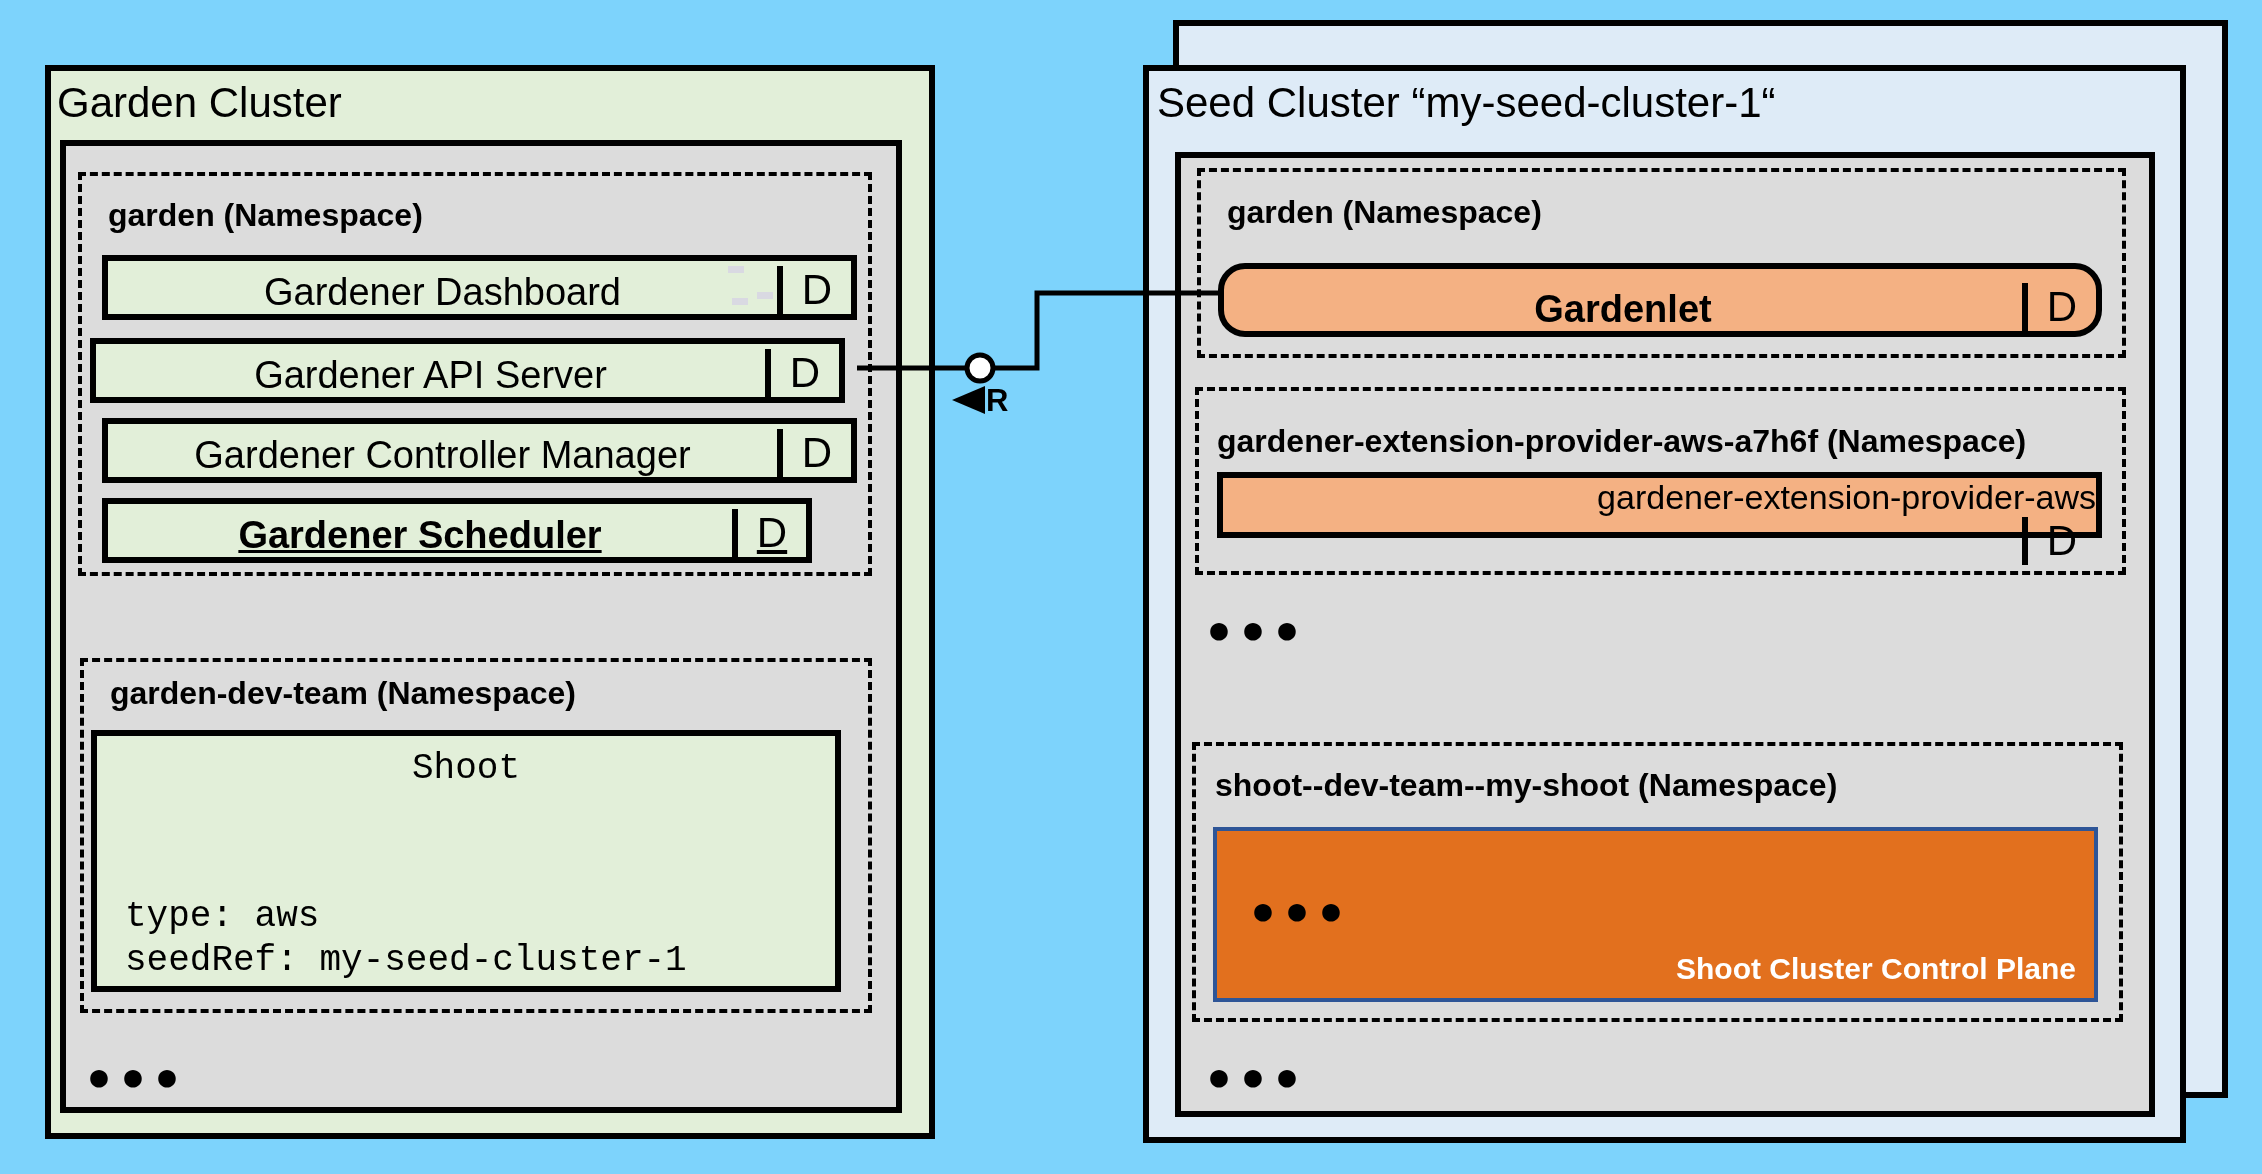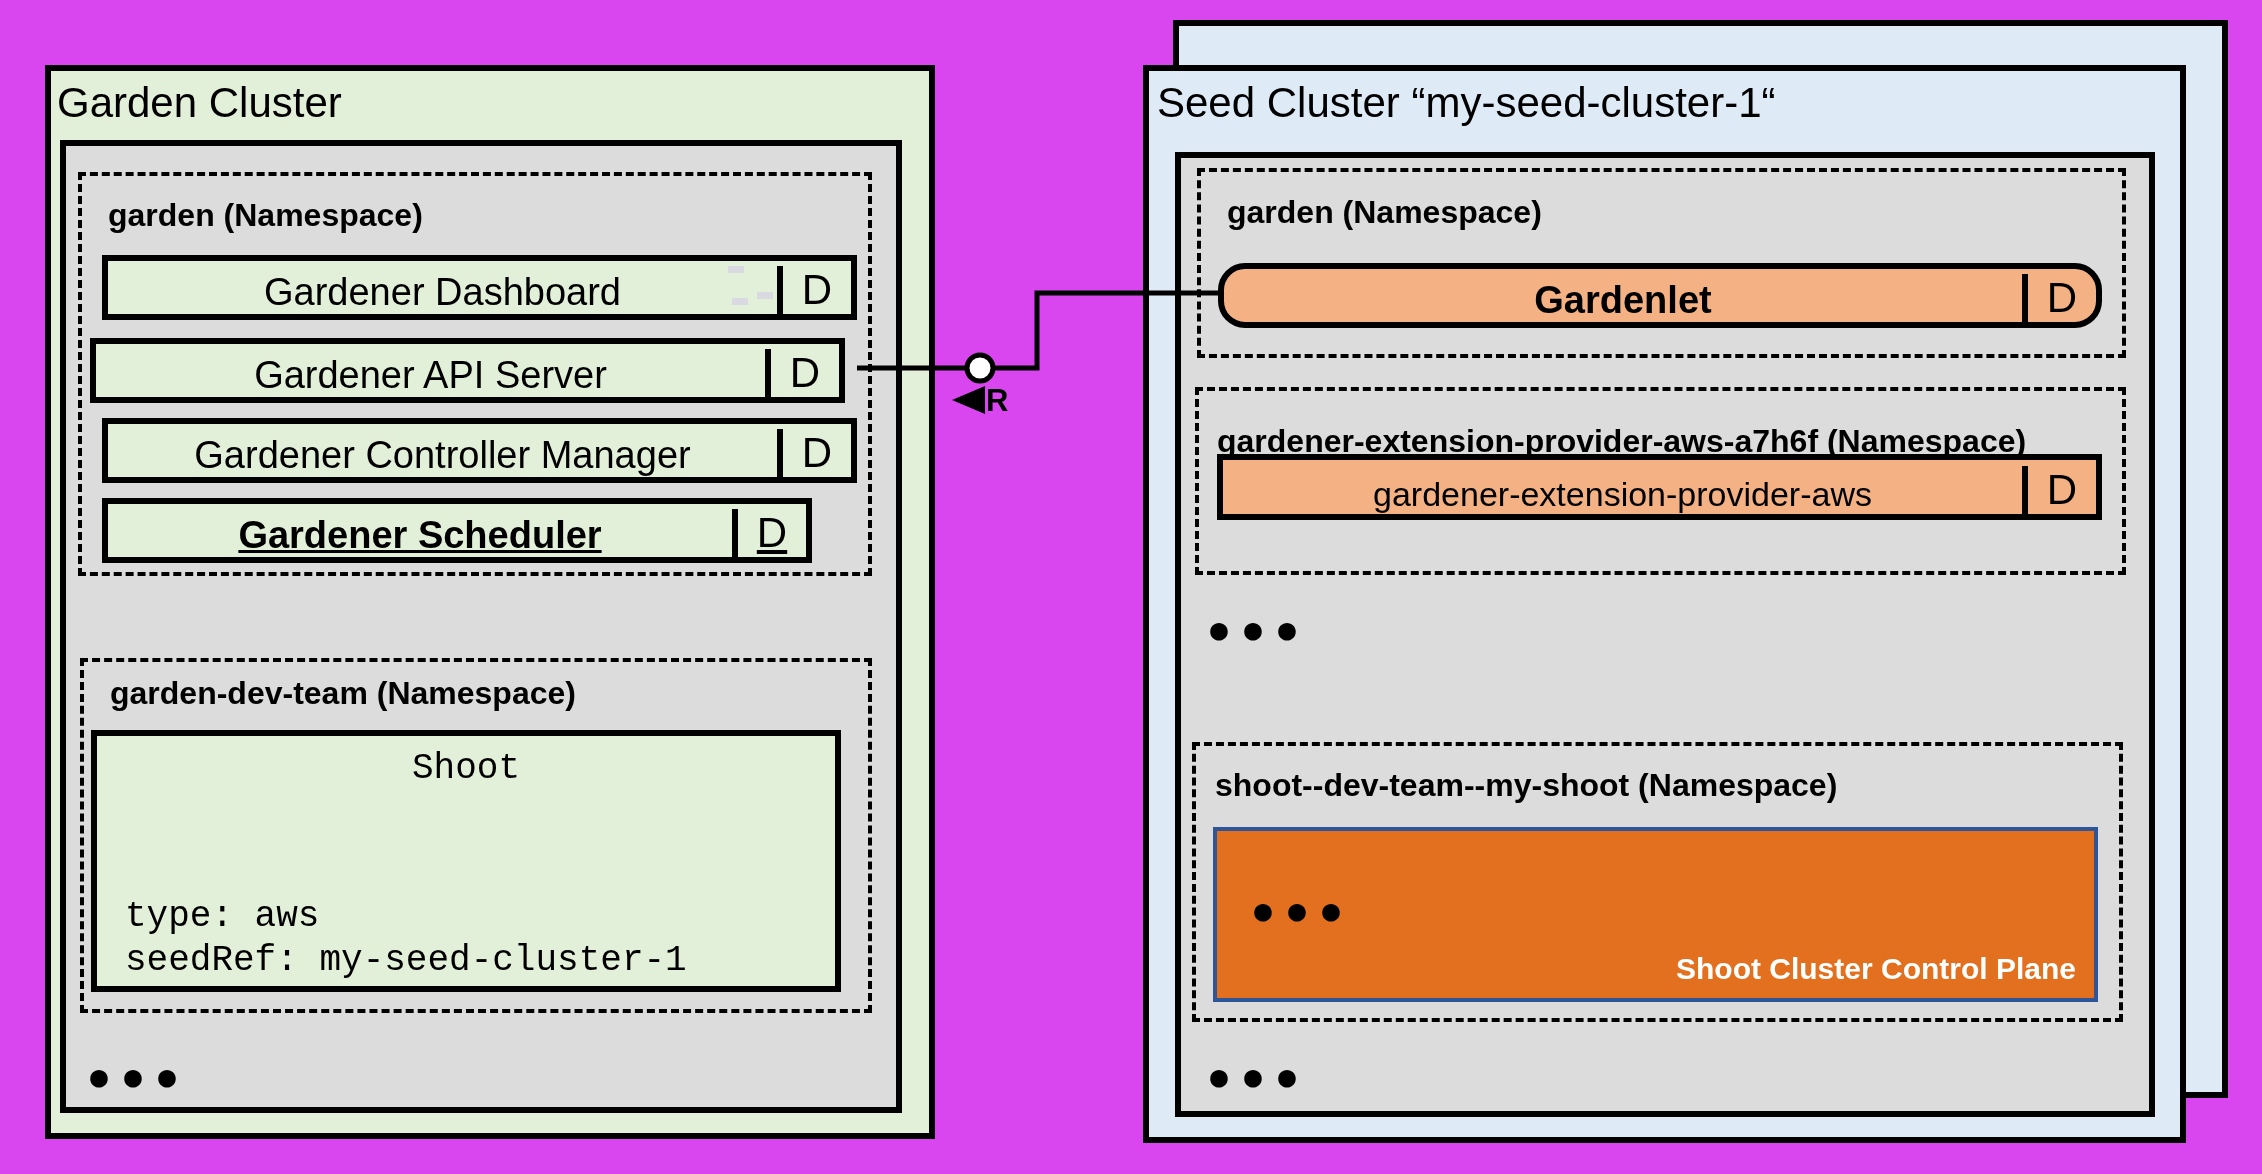--- a/index.html
+++ b/index.html
@@ -1,17 +1,17 @@
 <!DOCTYPE html>
 <html><head>
 <meta charset="utf-8">
 <style>
   html,body{margin:0;padding:0;background:#fff;}
   #canvas{
-    position:relative;width:2262px;height:1174px;background:#d946ef;
+    position:relative;width:2262px;height:1174px;background:#7dd3fc;
     font-family:"Liberation Sans",sans-serif;color:#000;overflow:hidden;
   }
   .abs{position:absolute;box-sizing:border-box;}
   .bd{border:6px solid #000;}
   .dashed{border:4px dashed #000;}
   .panel-green{background:#E2EFD9;}
   .panel-gray{background:#DCDCDC;}
   .panel-blue{background:#DEEBF7;}
   .cluster-title{font-size:42px;line-height:1.1;white-space:nowrap;}
   .ns-label{font-weight:bold;font-size:32px;line-height:1.1;white-space:nowrap;}
@@ -83,29 +83,29 @@
   <div class="abs bd panel-blue" style="left:1173px;top:20px;width:1055px;height:1078px;"></div>
 
   <div class="abs bd panel-blue" style="left:1143px;top:65px;width:1043px;height:1078px;"></div>
   <div class="abs cluster-title" style="left:1157px;top:80px;">Seed Cluster “my-seed-cluster-1“</div>
 
   <div class="abs bd panel-gray" style="left:1175px;top:152px;width:980px;height:965px;"></div>
 
   <div class="abs dashed" style="left:1197px;top:168px;width:929px;height:190px;"></div>
   <div class="abs ns-label" style="left:1227px;top:195px;">garden (Namespace)</div>
 
-  <div class="abs comp-row orange" style="left:1218px;top:263px;width:884px;height:65px;border-radius:27px;">
+  <div class="abs comp-row orange" style="left:1218px;top:263px;width:884px;height:74px;border-radius:27px;">
     <div class="comp-label bold">Gardenlet</div>
     <div class="d-cell">D</div>
   </div>
 
   <div class="abs dashed" style="left:1195px;top:387px;width:931px;height:188px;"></div>
   <div class="abs ns-label" style="left:1217px;top:424px;">gardener-extension-provider-aws-a7h6f (Namespace)</div>
 
-  <div class="abs comp-row orange" style="left:1217px;top:454px;width:885px;height:66px;">
+  <div class="abs comp-row orange" style="left:1217px;top:472px;width:885px;height:66px;flex-direction:column;">
     <div class="comp-label" style="font-size:34px;">gardener-extension-provider-aws</div>
     <div class="d-cell">D</div>
   </div>
 
   <div class="abs dots" style="left:1203px;top:608px;">•••</div>
 
   <div class="abs dashed" style="left:1192px;top:742px;width:931px;height:280px;"></div>
   <div class="abs ns-label" style="left:1215px;top:768px;">shoot--dev-team--my-shoot (Namespace)</div>
 
   <div class="abs cp-box" style="left:1213px;top:827px;width:885px;height:175px;">

